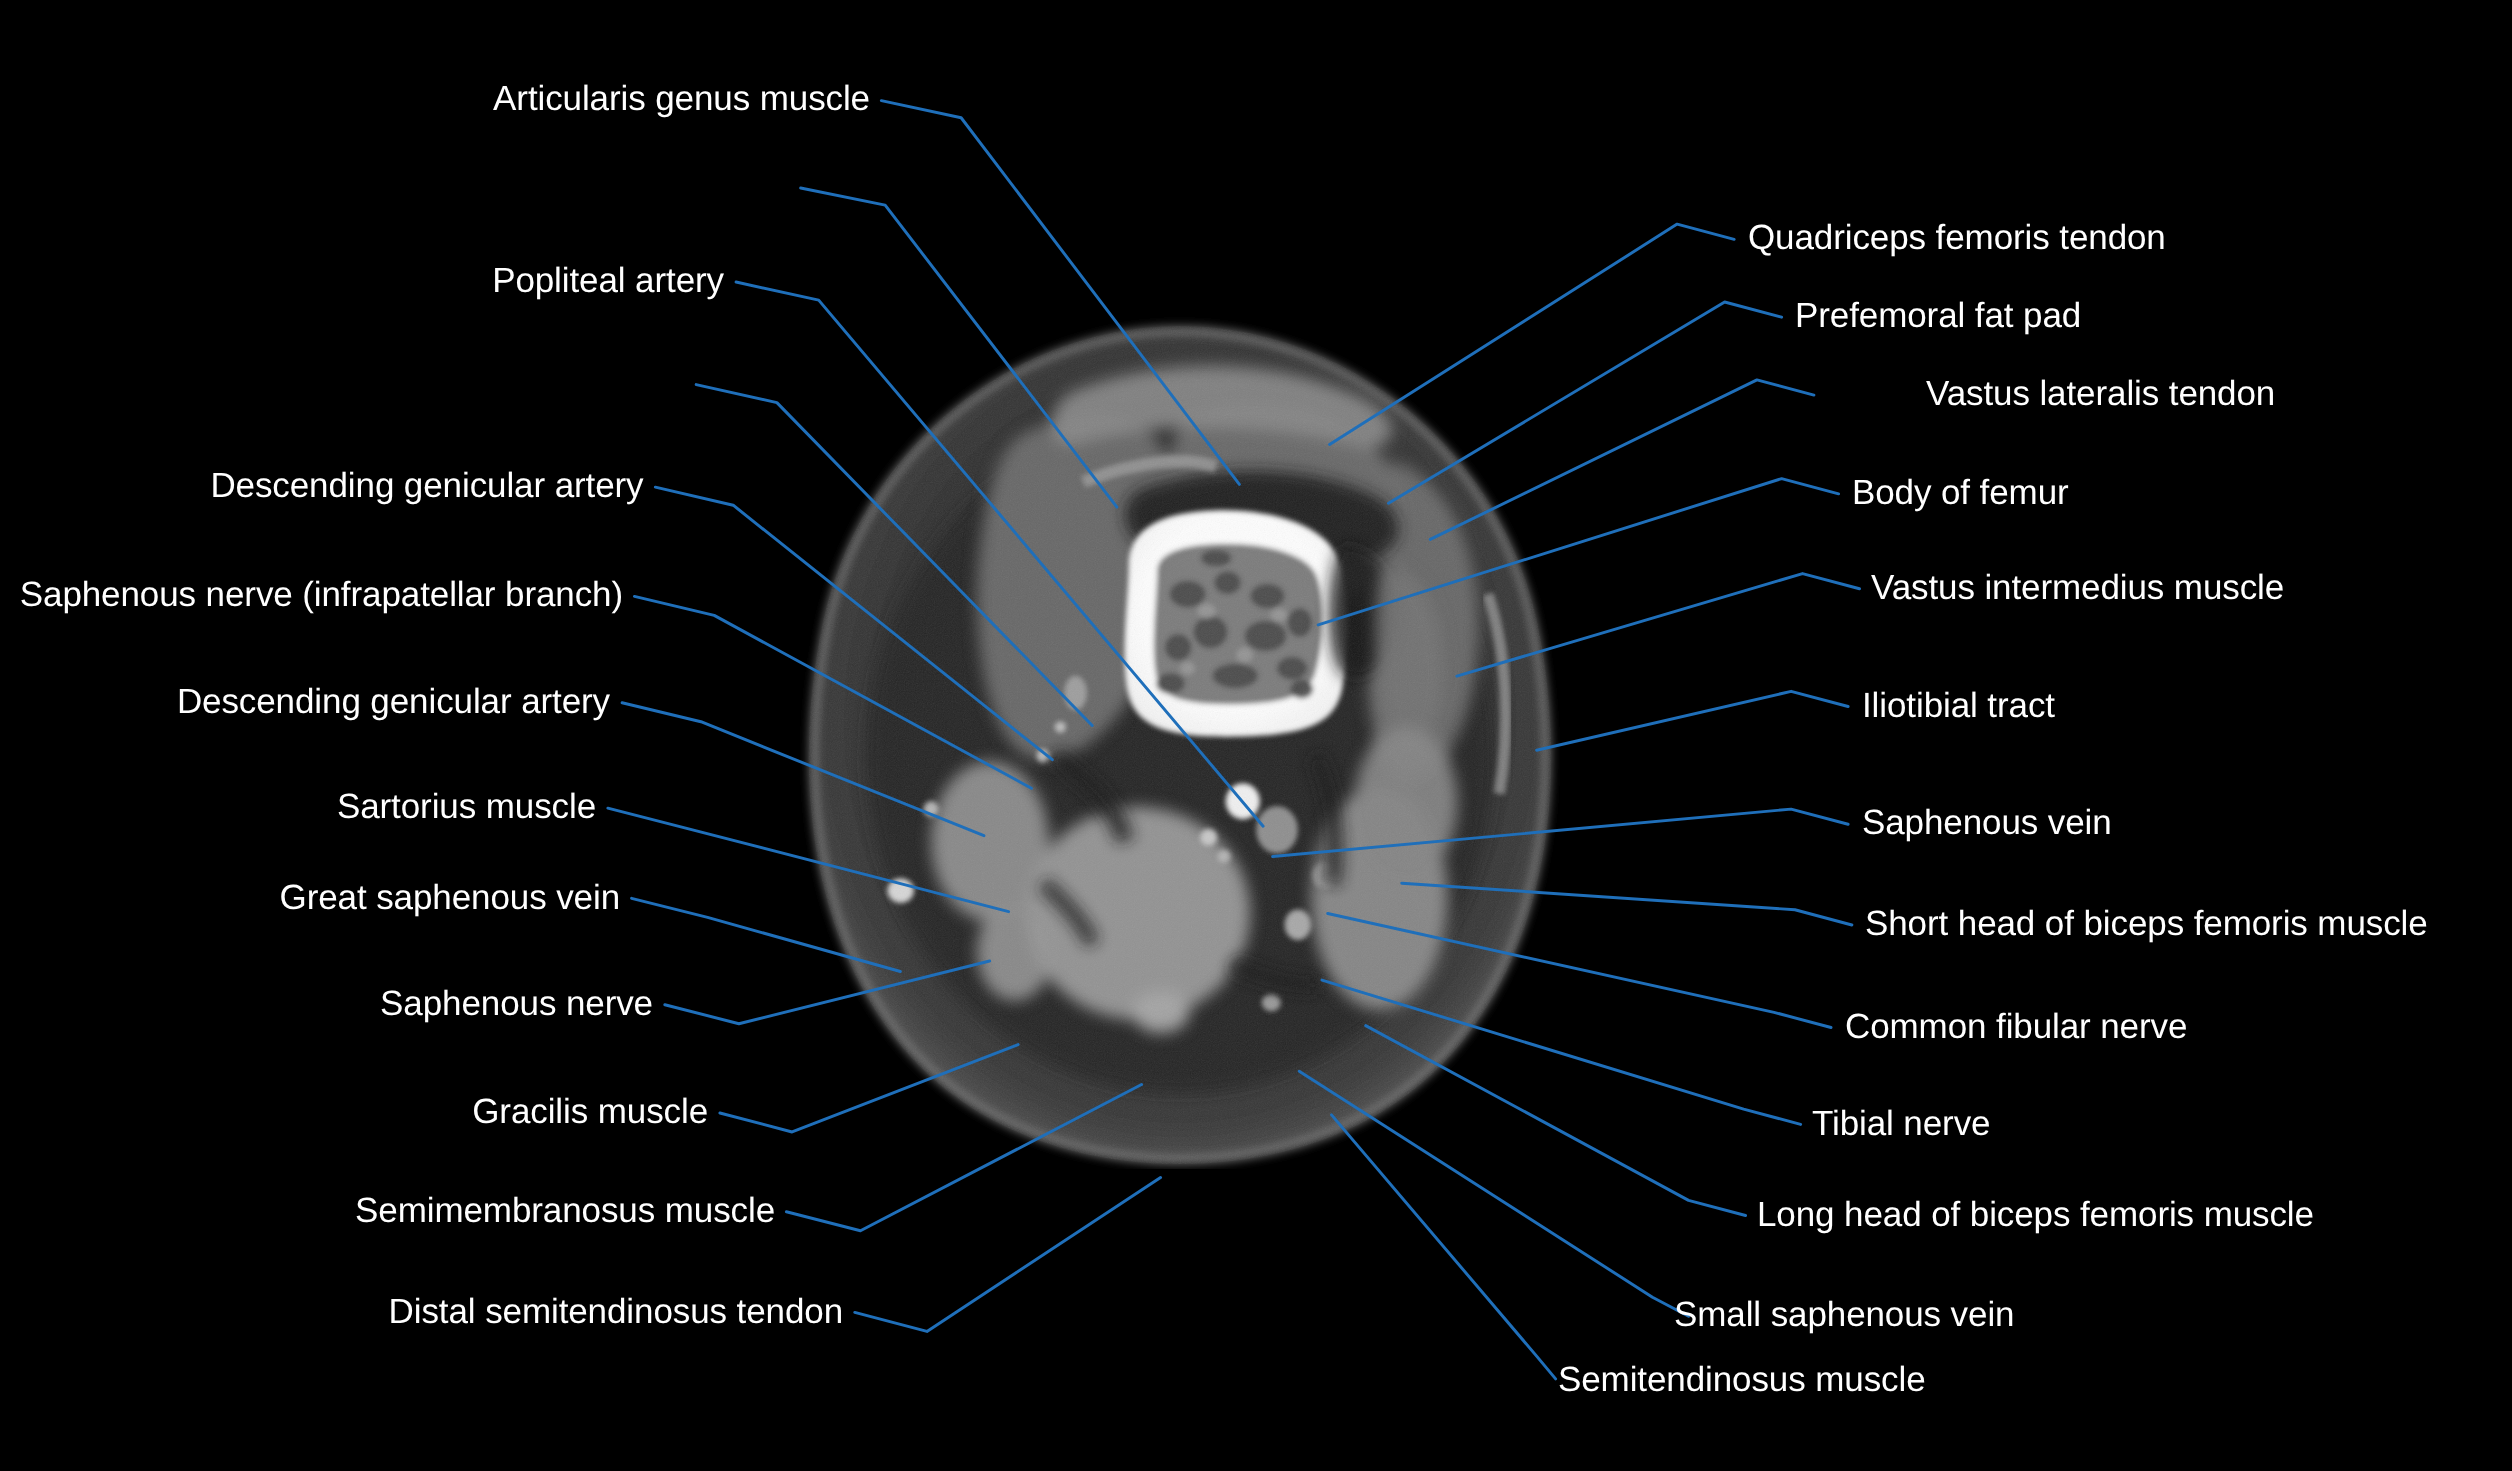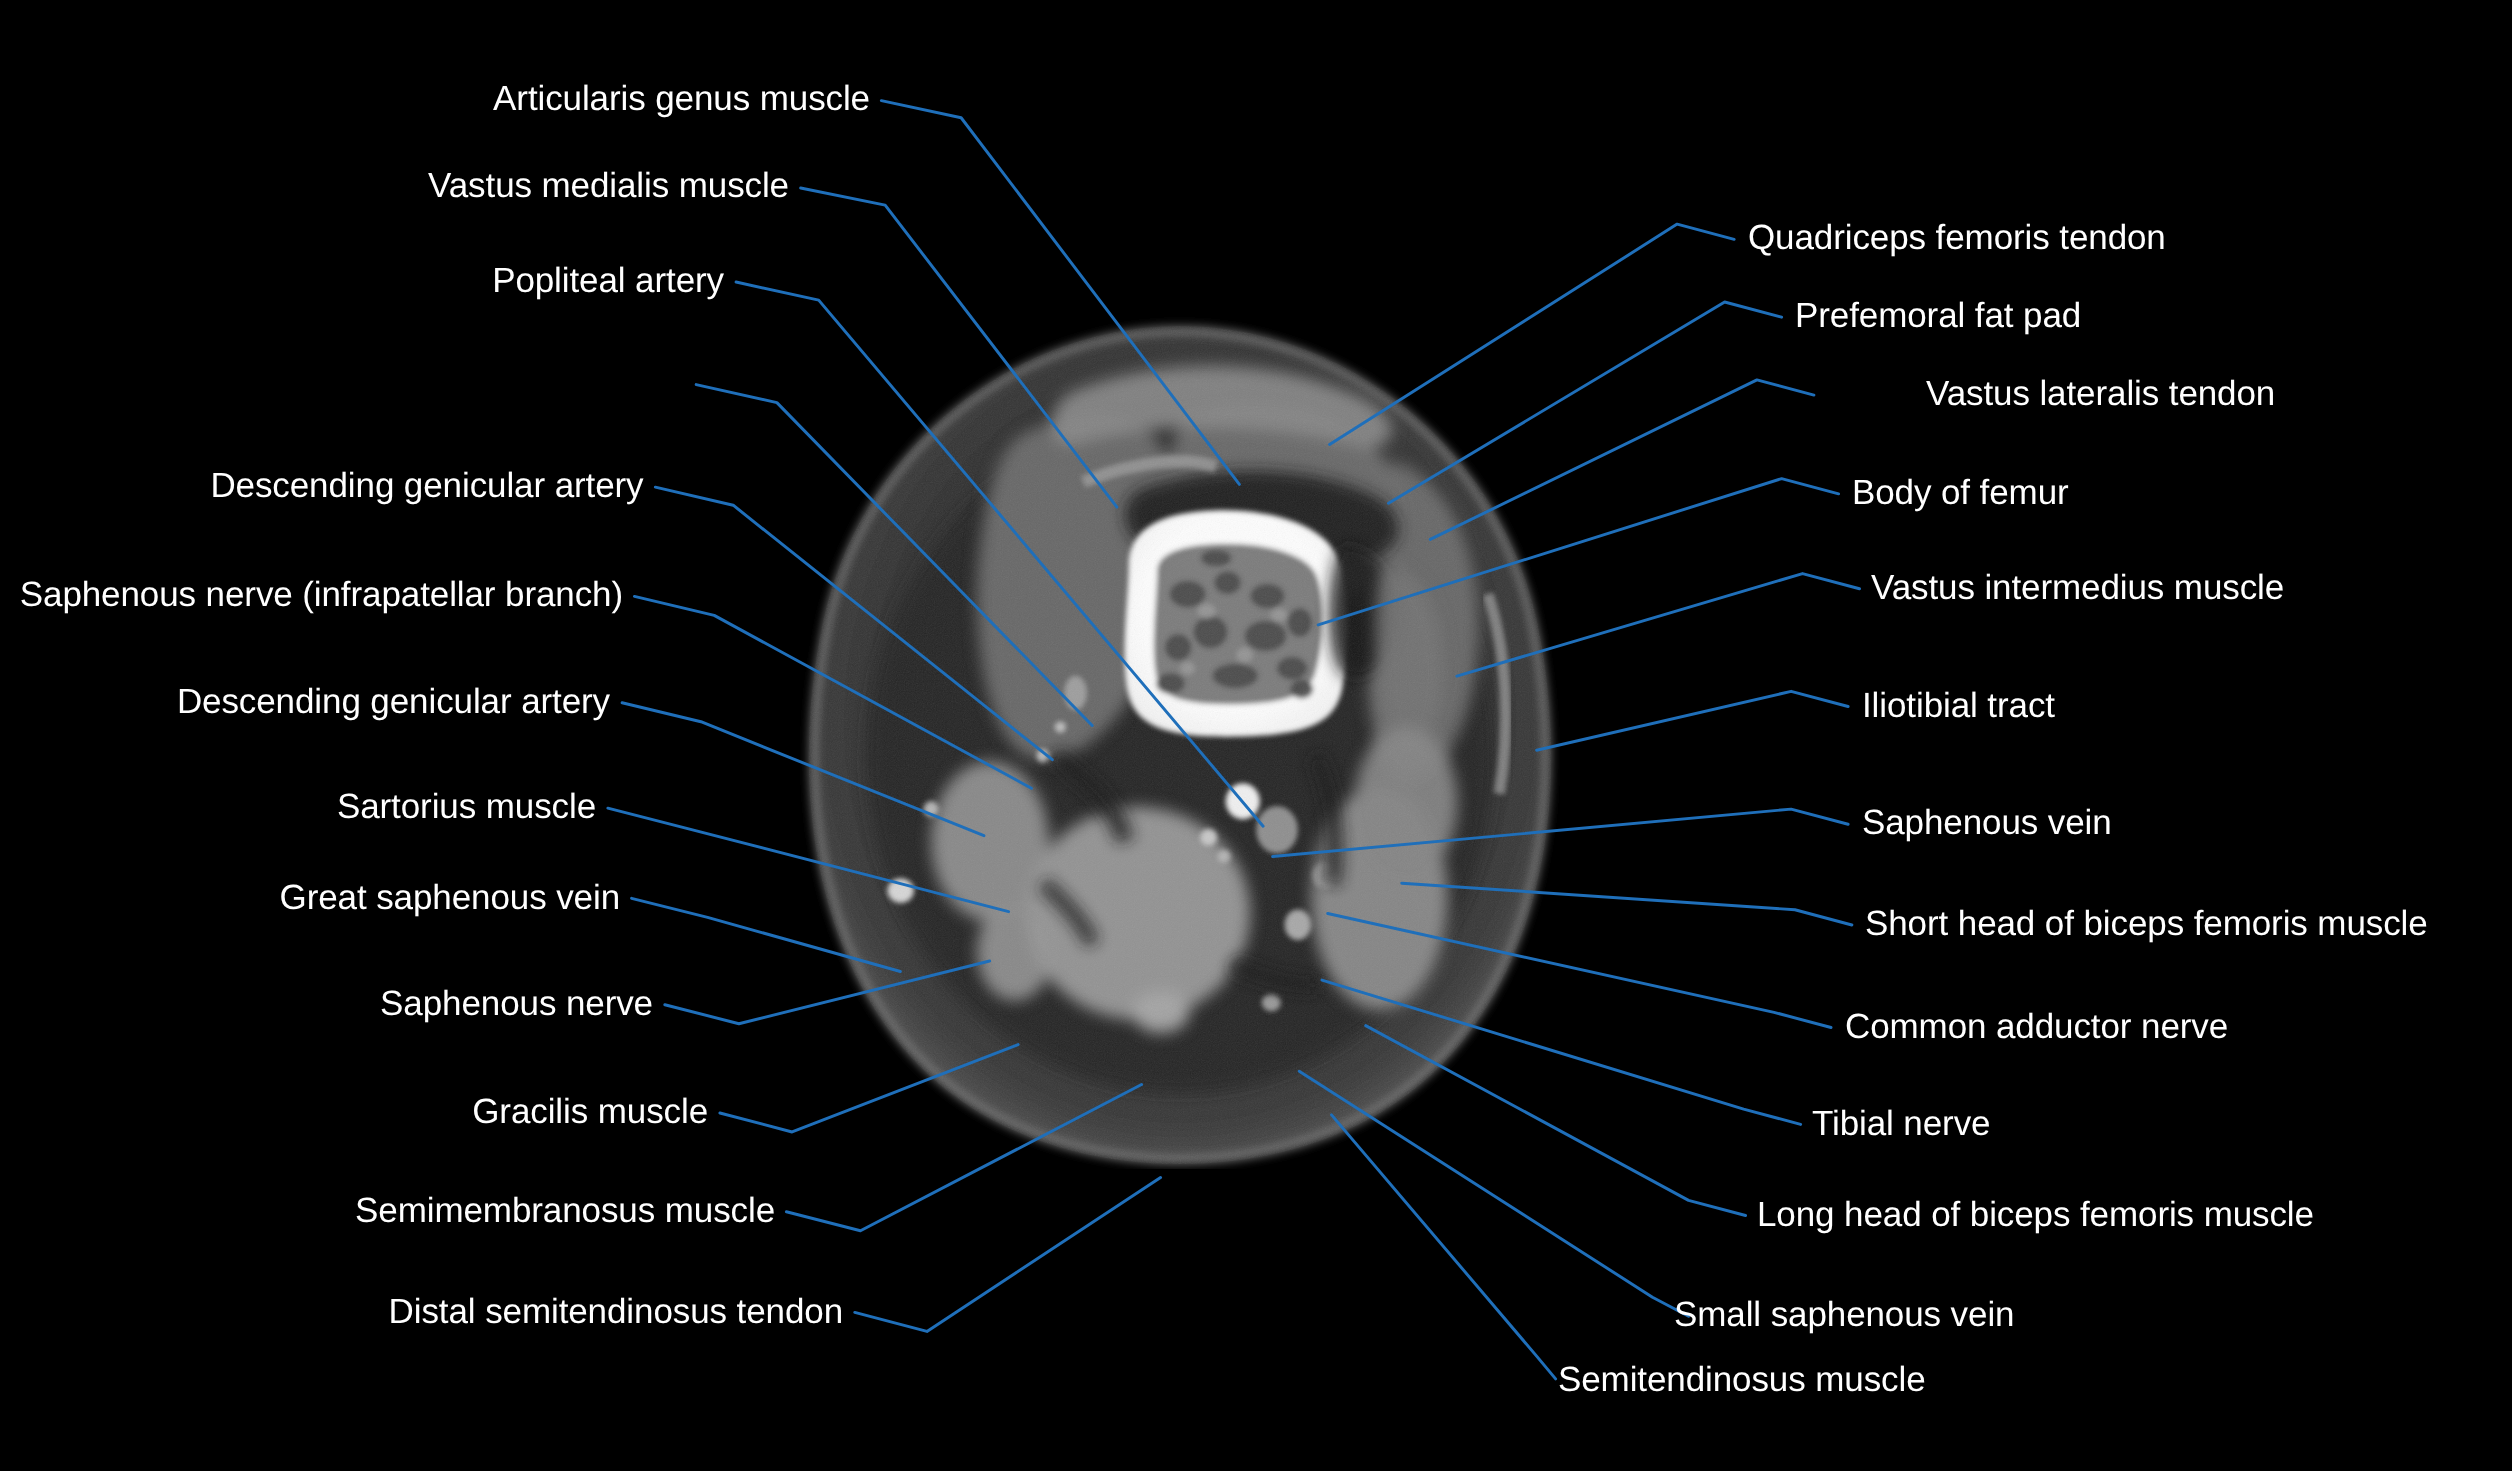--- a/index.html
+++ b/index.html
@@ -299,21 +299,20 @@
     <polyline points="1950,974 1890,958 1476,930"></polyline>
     <polyline points="1928,1082 1868,1066 1398,962"></polyline>
     <polyline points="1896,1184 1836,1168 1392,1032"></polyline>
     <polyline points="1838,1280 1778,1264 1438,1080"></polyline>
     <polyline points="1778,1386 1740,1366 1368,1128"></polyline>
     <polyline points="1638,1452 1618,1428 1402,1174"></polyline>
   </svg>
 
   <div class="lbl r" style="left:198px; top:80px; width:672px;">Articularis genus muscle</div>
 
-  <div class="lbl r" style="left:117px; top:167px; width:672px;">Vastus medialis muscle</div>
 
   <div class="lbl r" style="left:52px; top:262px; width:672px;">Popliteal artery</div>
 
 
   <div class="lbl r" style="left:-28.5px; top:467px; width:672px;">Descending genicular artery</div>
 
   <div class="lbl r" style="left:-49px; top:576px; width:672px;">Saphenous nerve (infrapatellar branch)</div>
 
   <div class="lbl r" style="left:-62px; top:683px; width:672px;">Descending genicular artery</div>
 
@@ -338,21 +337,21 @@
   <div class="lbl l" style="left:1852px; top:474px;">Body of femur</div>
 
   <div class="lbl l" style="left:1871px; top:569px;">Vastus intermedius muscle</div>
 
   <div class="lbl l" style="left:1862px; top:687px;">Iliotibial tract</div>
 
   <div class="lbl l" style="left:1862px; top:804px;">Saphenous vein</div>
 
   <div class="lbl l" style="left:1865px; top:905px;">Short head of biceps femoris muscle</div>
 
-  <div class="lbl l" style="left:1845px; top:1008px;">Common adductor nerve</div>
+  <div class="lbl l" style="left:1845px; top:1008px;">Common fibular nerve</div>
 
   <div class="lbl l" style="left:1812px; top:1105px;">Tibial nerve</div>
 
   <div class="lbl l" style="left:1757px; top:1196px;">Long head of biceps femoris muscle</div>
 
   <div class="lbl l" style="left:1674px; top:1296px;">Small saphenous vein</div>
 
   <div class="lbl l" style="left:1558px; top:1361px;">Semitendinosus muscle</div>
 
 </div>

